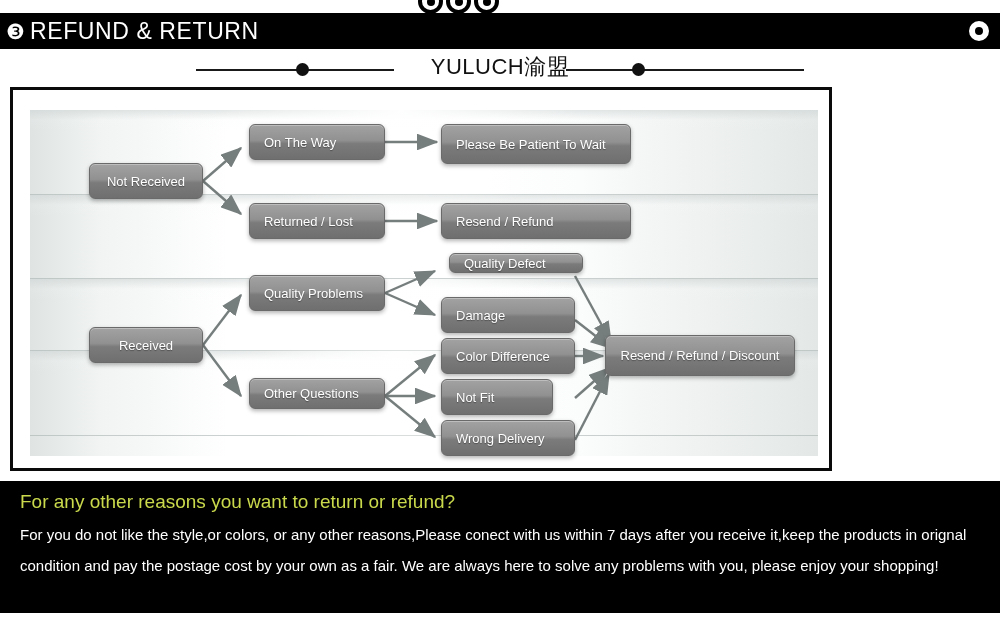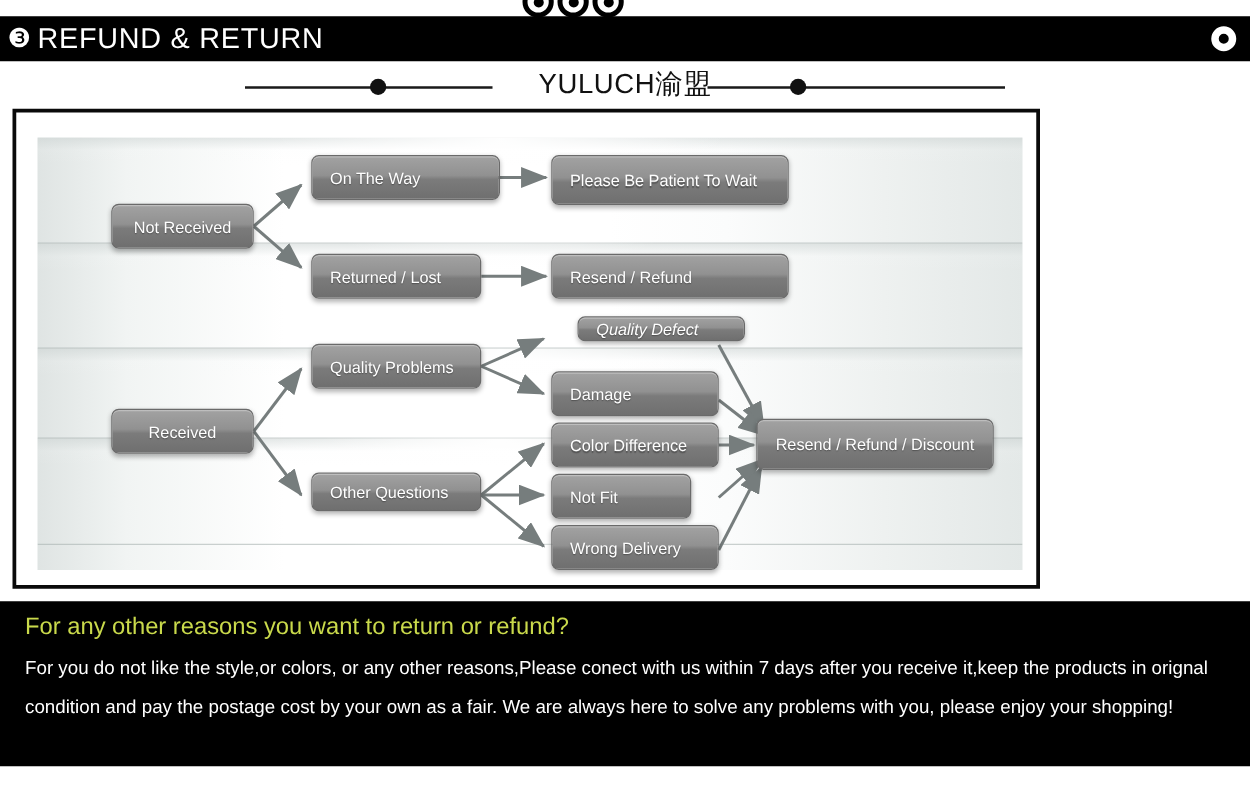--- a/index.html
+++ b/index.html
@@ -267,21 +267,21 @@
       <line x1="562" y1="266" x2="590" y2="266"></line>
       <line x1="562" y1="308" x2="596" y2="278"></line>
       <line x1="562" y1="350" x2="596" y2="284"></line>
     </g>
   </svg>
 
   <div class="fbox center" style="left:76px;  top:73px;  width:114px; height:36px;">
     <span>Not Received</span>
   </div>
 
-  <div class="fbox" style="left:236px; top:34px;  width:151px; height:36px;">
+  <div class="fbox" style="left:236px; top:34px;  width:136px; height:36px;">
     <span>On The Way</span>
   </div>
 
   <div class="fbox" style="left:236px; top:113px; width:136px; height:36px;">
     <span>Returned / Lost</span>
   </div>
 
   <div class="fbox" style="left:428px; top:34px;  width:190px; height:40px;">
     <span>Please Be Patient To Wait</span>
   </div>
@@ -295,21 +295,21 @@
   </div>
 
   <div class="fbox" style="left:236px; top:185px; width:136px; height:36px;">
     <span>Quality Problems</span>
   </div>
 
   <div class="fbox" style="left:236px; top:288px; width:136px; height:31px;">
     <span>Other Questions</span>
   </div>
 
-  <div class="fbox" style="left:449px; top:163px; width:134px; height:20px;font-style:italic;">
+  <div class="fbox" style="left:436px; top:163px; width:134px; height:20px;">
     <span>Quality Defect</span>
   </div>
 
   <div class="fbox" style="left:428px; top:207px; width:134px; height:36px;">
     <span>Damage</span>
   </div>
 
   <div class="fbox" style="left:428px; top:248px; width:134px; height:36px;">
     <span>Color Difference</span>
   </div>

